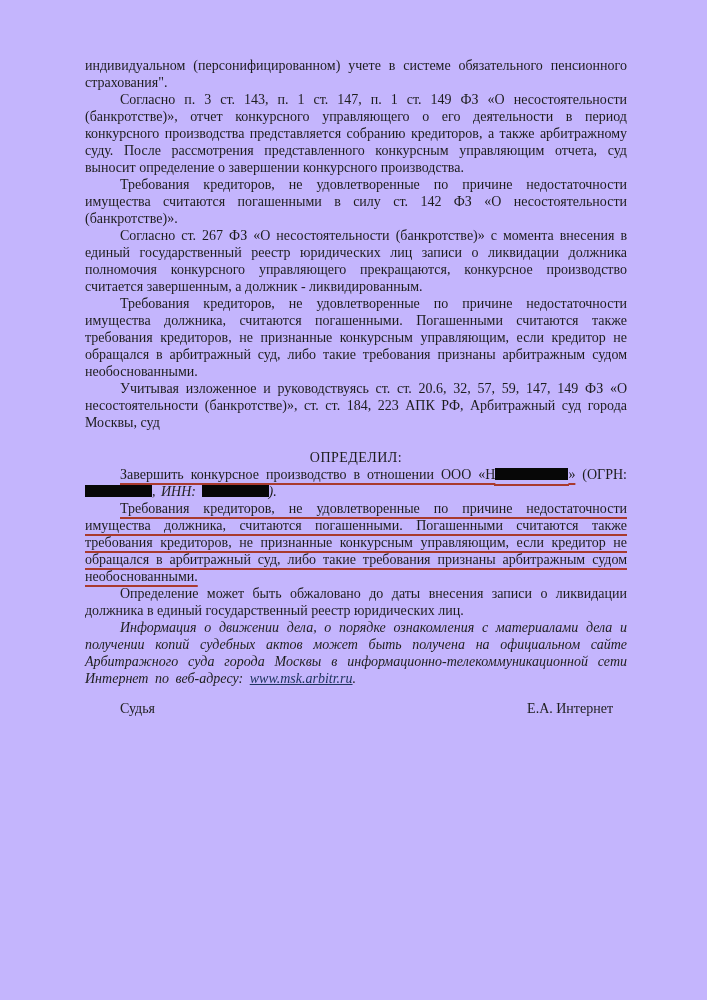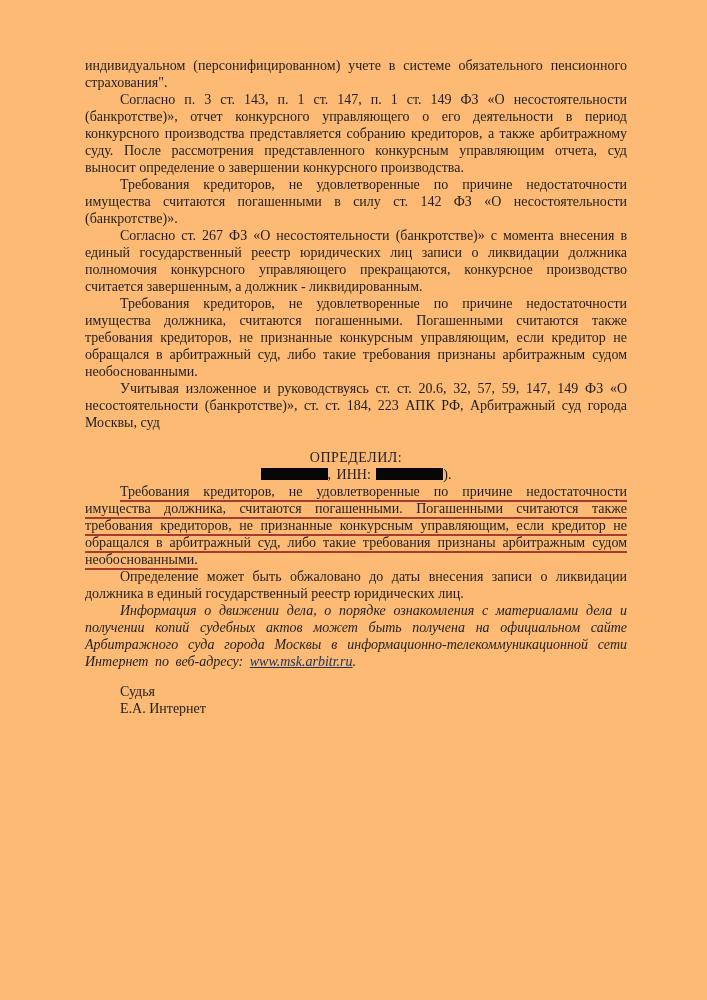--- a/index.html
+++ b/index.html
@@ -1,20 +1,20 @@
 <!DOCTYPE html>
 <html><head>
 <meta charset="utf-8">
 <style>
   html, body { margin: 0; padding: 0; background: #ffffff; }
   .page {
     position: relative;
     width: 707px;
     height: 1000px;
-    background: #fdba74;
+    background: #c4b5fd;
     font-family: "Liberation Serif", "DejaVu Serif", serif;
     color: #1d1d1d;
     overflow: hidden;
   }
   .doc {
     position: absolute;
     top: 57px;
     left: 85px;
     width: 542px;
     font-size: 14px;
@@ -36,21 +36,21 @@
     text-decoration-thickness: 2.2px;
     text-underline-offset: 4px;
     text-decoration-skip-ink: none;
   }
   .ruling-line1 {
     text-indent: 35px;
     text-align: justify;
     text-align-last: justify;
     white-space: nowrap;
   }
-  .ruling-line2 { text-indent: 0; text-align: center; word-spacing: 2px; }
+  .ruling-line2 { text-indent: 0; text-align: left; word-spacing: 2px; font-style: italic; }
   .redact {
     display: inline-block;
     width: 67px;
     height: 12px;
     background: #070707;
     vertical-align: -1px;
     position: relative;
   }
   .redact.company { width: 73px; }
   .redact.u::after {
@@ -66,38 +66,38 @@
     text-decoration: underline;
     cursor: pointer;
   }
   .signature {
     display: flex;
     justify-content: space-between;
     margin-top: 13px;
     padding-left: 35px;
     padding-right: 14px;
     text-align: left;
-    flex-direction: column;
   }
 </style>
 </head>
 <body>
 
 <div class="page">
   <div class="doc">
 
     <p class="para no-indent">индивидуальном (персонифицированном) учете в системе обязательного пенсионного страхования".</p>
     <p class="para">Согласно п. 3 ст. 143, п. 1 ст. 147, п. 1 ст. 149 ФЗ «О несостоятельности (банкротстве)», отчет конкурсного управляющего о его деятельности в период конкурсного производства представляется собранию кредиторов, а также арбитражному суду. После рассмотрения представленного конкурсным управляющим отчета, суд выносит определение о завершении конкурсного производства.</p>
     <p class="para">Требования кредиторов, не удовлетворенные по причине недостаточности имущества считаются погашенными в силу ст. 142 ФЗ «О несостоятельности (банкротстве)».</p>
     <p class="para">Согласно ст. 267 ФЗ «О несостоятельности (банкротстве)» с момента внесения в единый государственный реестр юридических лиц записи о ликвидации должника полномочия конкурсного управляющего прекращаются, конкурсное производство считается завершенным, а должник - ликвидированным.</p>
     <p class="para">Требования кредиторов, не удовлетворенные по причине недостаточности имущества должника, считаются погашенными. Погашенными считаются также требования кредиторов, не признанные конкурсным управляющим, если кредитор не обращался в арбитражный суд, либо такие требования признаны арбитражным судом необоснованными.</p>
     <p class="para">Учитывая изложенное и руководствуясь ст. ст. 20.6, 32, 57, 59, 147, 149 ФЗ «О несостоятельности (банкротстве)», ст. ст. 184, 223 АПК РФ, Арбитражный суд города Москвы, суд</p>
 
     <div class="heading">ОПРЕДЕЛИЛ:</div>
 
+    <div class="ruling-line1"><span class="red-u">Завершить конкурсное производство в отношении ООО «Н</span><span class="redact company u"></span><span class="red-u">»</span> <span>(ОГРН:</span></div>
 
     <div class="ruling-line2"><span class="redact"></span><span>, ИНН:</span> <span class="redact"></span><span>).</span></div>
 
     <p class="para red-u">Требования кредиторов, не удовлетворенные по причине недостаточности имущества должника, считаются погашенными. Погашенными считаются также требования кредиторов, не признанные конкурсным управляющим, если кредитор не обращался в арбитражный суд, либо такие требования признаны арбитражным судом необоснованными.</p>
 
     <p class="para">Определение может быть обжаловано до даты внесения записи о ликвидации должника в единый государственный реестр юридических лиц.</p>
 
     <p class="para italic-para"><span>Информация о движении дела, о порядке ознакомления с материалами дела и получении копий судебных актов может быть получена на официальном сайте Арбитражного суда города Москвы в информационно-телекоммуникационной сети Интернет по веб-адресу:</span> <a class="link">www.msk.arbitr.ru</a><span>.</span></p>
 
     <div class="signature">

